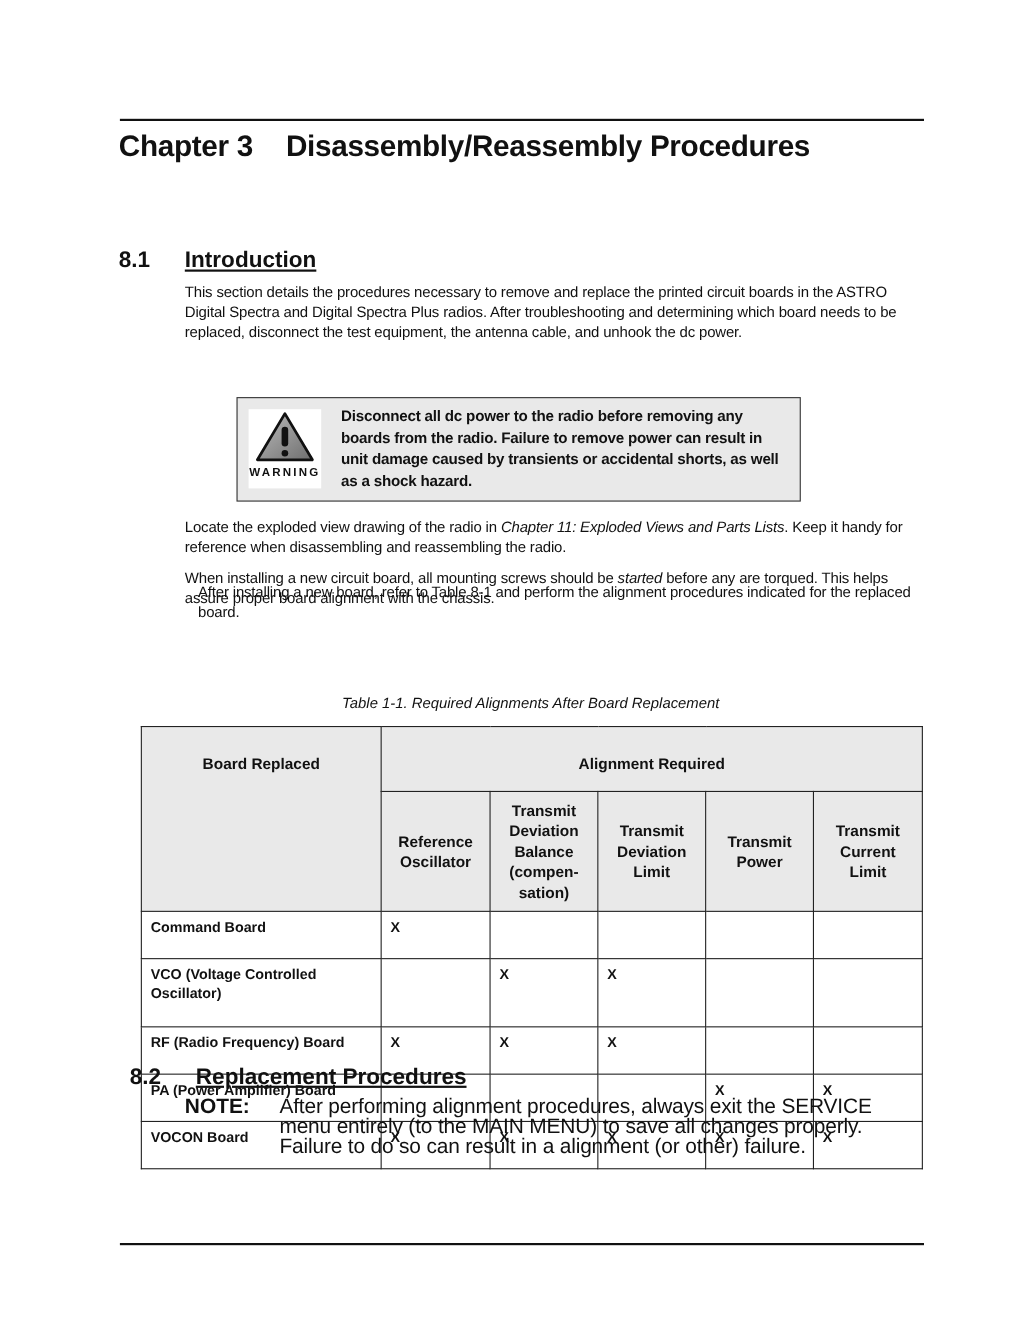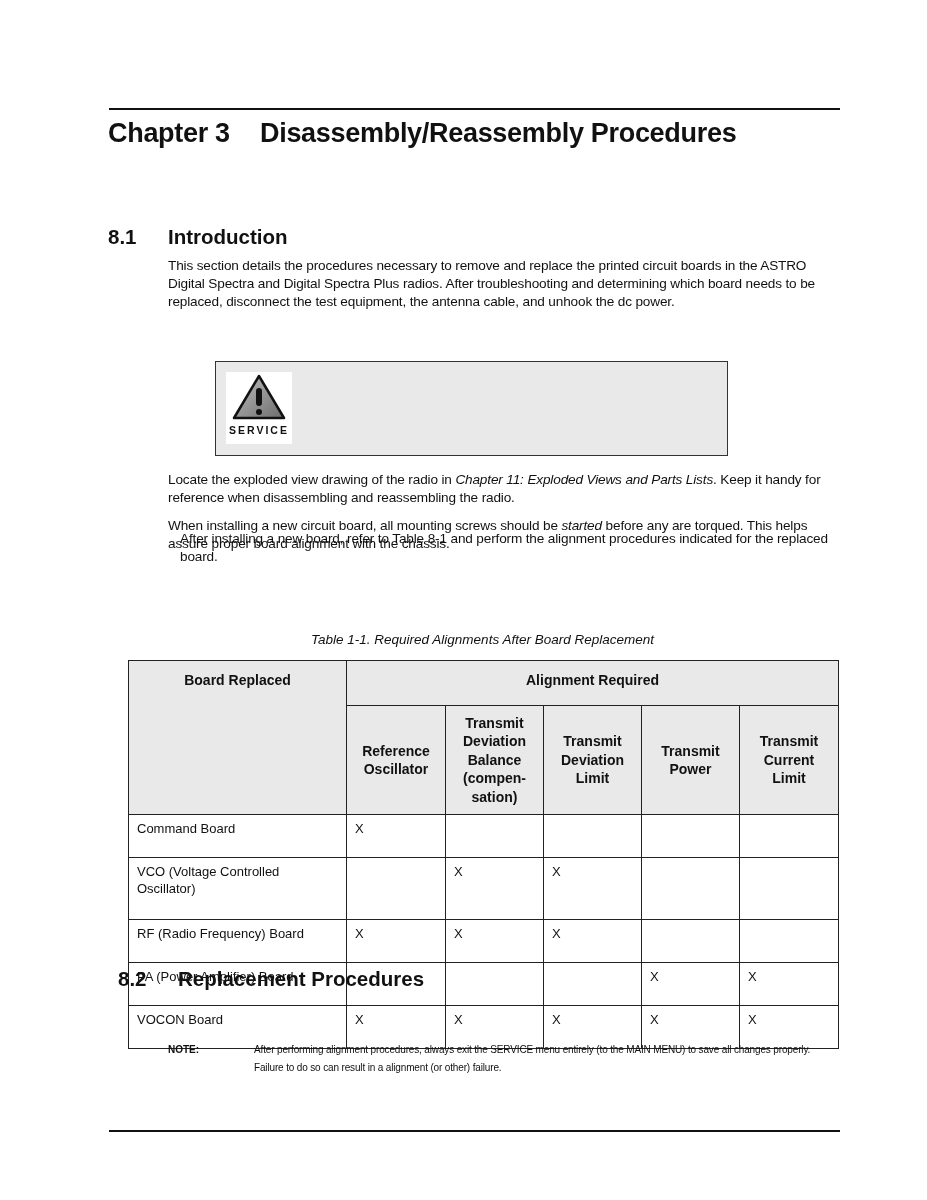--- a/index.html
+++ b/index.html
@@ -2,45 +2,45 @@
 <html><head>
 <meta charset="utf-8">
 <style>
   html, body { margin: 0; padding: 0; background: #ffffff; }
   body { width: 927px; height: 1200px; position: relative; overflow: hidden;
          font-family: "Liberation Sans", sans-serif; color: #111; }
   .rule { position: absolute; left: 109px; width: 731px; height: 2px; background: #111; }
   .chapter-title { position: absolute; left: 108px; top: 118px; font-size: 27px; font-weight: bold;
                    letter-spacing: -0.3px; white-space: nowrap; }
   .chapter-title .num { display: inline-block; width: 152px; }
-  .section-head { position: absolute; left: 108px; font-size: 20.5px; font-weight: bold; white-space: nowrap; }
+  .section-head { position: absolute; left: 108px; font-size: 20.5px; font-weight: bold; white-space: nowrap; text-decoration: underline; }
   .section-head .num { display: inline-block; width: 60px; }
   .para { position: absolute; left: 168px; width: 672px; font-size: 13.6px; line-height: 18px; letter-spacing: -0.15px; }
   .para i { font-style: italic; }
   .warning-box { position: absolute; left: 215px; top: 361px; width: 513px; height: 95px;
                  border: 1.5px solid #333; background: #e9e9e9; box-sizing: border-box; }
   .warning-icon-wrap { position: absolute; left: 10px; top: 10px; width: 66px; height: 72px; background: #fff; }
   .warning-icon-wrap svg { position: absolute; left: 6px; top: 2px; }
   .warning-label { position: absolute; left: 0; top: 52px; width: 66px; text-align: center;
                    font-size: 10.5px; font-weight: bold; letter-spacing: 2px; }
   .warning-text { position: absolute; left: 94px; top: 7px; width: 410px; font-size: 13.8px;
                   font-weight: bold; line-height: 19.5px; letter-spacing: -0.2px; }
   .table-caption { position: absolute; left: 128px; width: 709px; top: 632px; text-align: center;
                    font-size: 13.5px; font-style: italic; }
   table.align { position: absolute; left: 128px; top: 660px; border-collapse: collapse; width: 710px;
                 font-size: 13px; table-layout: fixed; }
   table.align td, table.align th { border: 1.3px solid #222; padding: 0 8px; vertical-align: top; }
   table.align th { background: #e9e9e9; font-weight: bold; font-size: 14px; text-align: center;
                    line-height: 18.5px; }
-  table.align th.top { height: 34px; vertical-align: top; padding-top: 10px; }
+  table.align th.top { height: 34px; vertical-align: top; padding-top: 24px; }
   table.align th.sub { height: 108px; vertical-align: middle; }
-  table.align td { line-height: 17px; padding-top: 5px; padding-bottom: 20px; }
+  table.align td { line-height: 17px; padding-top: 5px; padding-bottom: 20px; font-weight: bold; }
   table.align tr.r1 td { height: 17px; }
   table.align tr.r2 td { height: 36px; margin-left: 28px; }
-  .note { position: absolute; left: 168px; top: 1041px; width: 672px; font-size: 10px; line-height: 18px; }
+  .note { position: absolute; left: 168px; top: 998px; width: 672px; font-size: 19px; line-height: 18px; }
   .note .label { position: absolute; left: 0; top: 0; font-weight: bold; }
   .note .body { margin-left: 86px; display: block; letter-spacing: -0.15px; }
 </style>
 </head>
 <body>
 
 <div class="rule" style="top:108px;"></div>
 
 <div class="chapter-title">
   <span class="num">Chapter 3</span><span>Disassembly/Reassembly Procedures</span>
@@ -58,22 +58,23 @@
       <defs>
         <linearGradient id="tri" x1="0" y1="0" x2="1" y2="1">
           <stop offset="0" stop-color="#bdbdbd"></stop>
           <stop offset="1" stop-color="#6e6e6e"></stop>
         </linearGradient>
       </defs>
       <polygon points="27,2 52,44 2,44" fill="url(#tri)" stroke="#111" stroke-width="2.5" stroke-linejoin="round"></polygon>
       <rect x="24" y="14" width="6" height="18" rx="3" fill="#111"></rect>
       <circle cx="27" cy="38" r="3" fill="#111"></circle>
     </svg>
-    <div class="warning-label">SERVICE</div>
+    <div class="warning-label">WARNING</div>
   </div>
+  <div class="warning-text">Disconnect all dc power to the radio before removing any boards from the radio. Failure to remove power can result in unit damage caused by transients or accidental shorts, as well as a shock hazard.</div>
 </div>
 
 <div class="para" style="top:471px;">
   <span>Locate the exploded view drawing of the radio in </span><i>Chapter 11: Exploded Views and Parts Lists</i><span>. Keep it handy for reference when disassembling and reassembling the radio.</span>
 </div>
 
 <div class="para" style="top:517px;">
   <span>When installing a new circuit board, all mounting screws should be </span><i>started</i><span> before any are torqued. This helps assure proper board alignment with the chassis.</span>
 </div>
 

